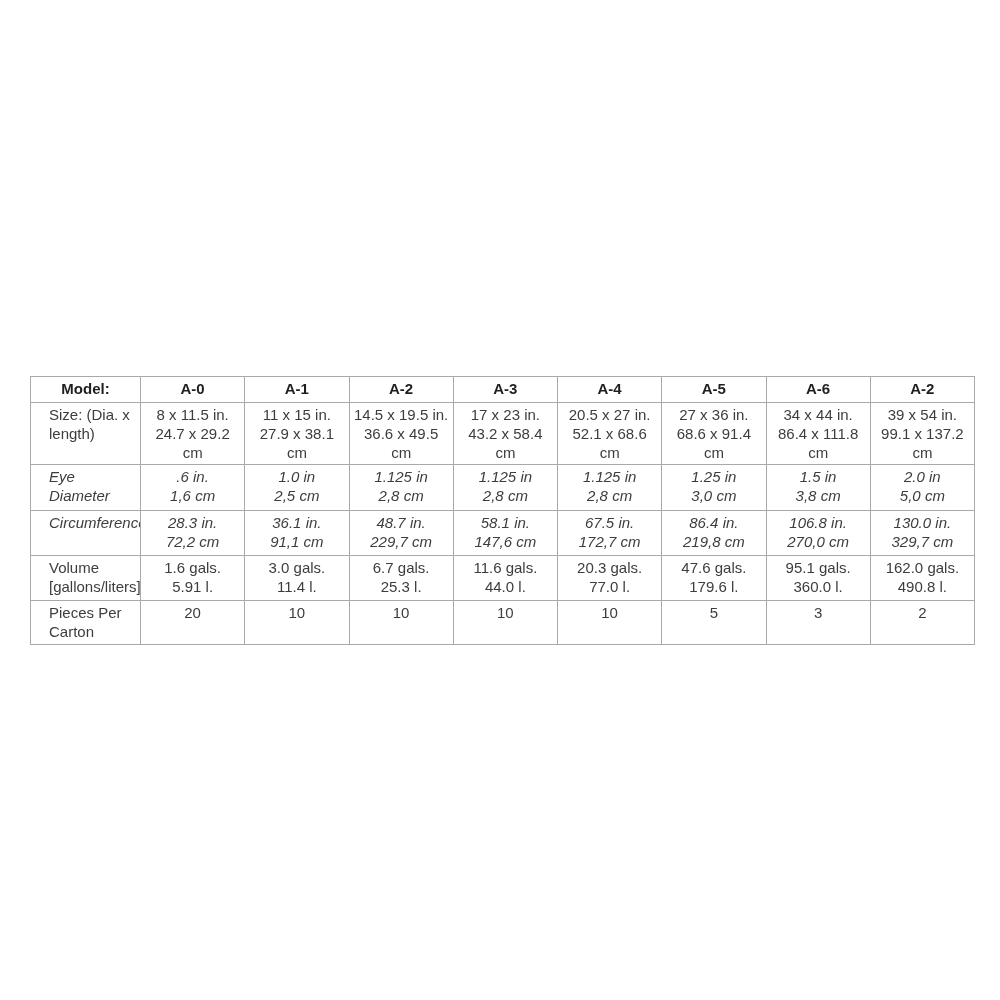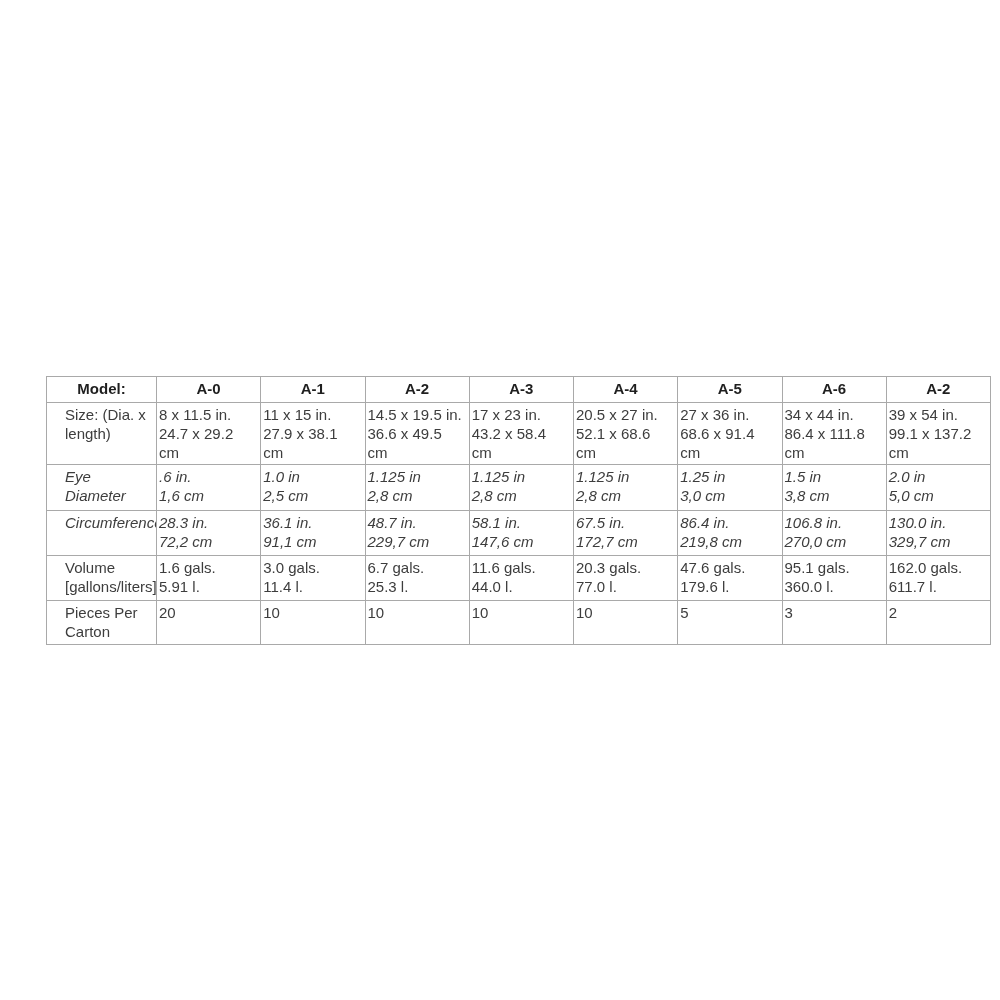--- a/index.html
+++ b/index.html
@@ -11,21 +11,21 @@
     font-family: "Liberation Sans", sans-serif;
   }
   .page {
     position: relative;
     width: 1000px;
     height: 1000px;
     background: #ffffff;
   }
   .table-wrap {
     position: absolute;
-    left: 46px;
+    left: 30px;
     top: 376px;
     width: 945px;
   }
   table.spec {
     border-collapse: collapse;
     table-layout: fixed;
     width: 945px;
     font-size: 15px;
     line-height: 19px;
     color: #3d3d3d;
@@ -41,21 +41,21 @@
     font-weight: bold;
     color: #1f1f1f;
     text-align: center;
     height: 21px;
   }
   table.spec td.row-label {
     text-align: left;
     padding-left: 18px;
   }
   table.spec td.value-cell {
-    text-align: left;
+    text-align: center;
   }
   tbody tr.r-size  td { height: 55px; }
   tbody tr.r-eye   td { height: 41px; font-style: italic; }
   tbody tr.r-circ  td { height: 40px; font-style: italic; }
   tbody tr.r-vol   td { height: 40px; }
   tbody tr.r-pcs   td { height: 39px; }
   .cell-line { display: block; }
 </style>
 </head>
 <body>
@@ -236,21 +236,21 @@
             <td class="value-cell">
               <span class="cell-line">47.6 gals.</span>
               <span class="cell-line">179.6 l.</span>
             </td>
             <td class="value-cell">
               <span class="cell-line">95.1 gals.</span>
               <span class="cell-line">360.0 l.</span>
             </td>
             <td class="value-cell">
               <span class="cell-line">162.0 gals.</span>
-              <span class="cell-line">611.7 l.</span>
+              <span class="cell-line">490.8 l.</span>
             </td>
           </tr>
           <tr class="r-pcs">
             <td class="row-label">
               <span class="cell-line">Pieces Per</span>
               <span class="cell-line">Carton</span>
             </td>
             <td class="value-cell">
               <span class="cell-line">20</span>
             </td>

